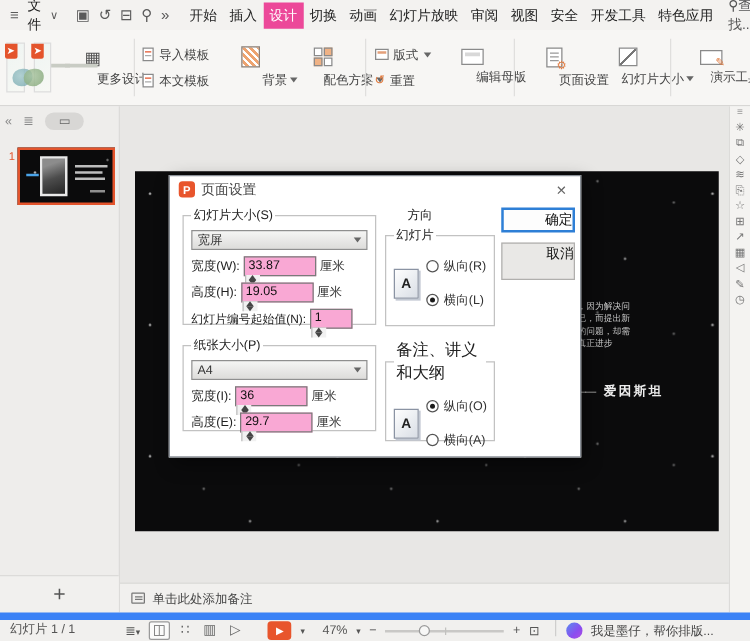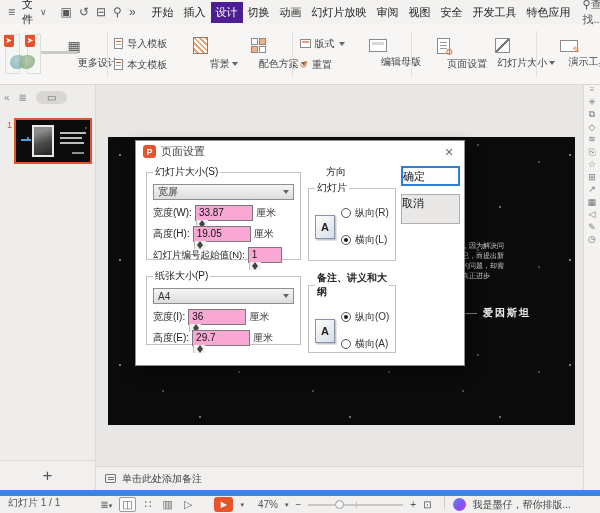--- a/index.html
+++ b/index.html
@@ -6,21 +6,21 @@
   html,body { width:600px; height:513px; }
   .app { position:relative; width:600px; height:513px; background:#e8e7e5; overflow:hidden; color:#333; }
 
   
   .titlebar { height:24px; background:#f3f2f0; display:flex; align-items:center; padding:0 8px; gap:7px; }
   .qicon { color:#5a5a5a; font-size:12px; line-height:1; }
   .menu-label { font-size:11px; color:#222; }
   .vdiv { width:1px; height:13px; background:#cfcecd; }
   .tabs { display:flex; margin-left:4px; }
   .tab { padding:3px 5px; font-size:11px; color:#222; white-space:nowrap;font-family:Liberation Serif, serif; }
-  .tab.active { background:#4c1d95; color:#fff; }
+  .tab.active { background:#ec4899; color:#fff; }
   .tb-right { margin-left:auto; display:flex; gap:11px; align-items:center; color:#555; font-size:11px; }
 
   
   .ribbon { height:61px; background:#f7f6f4; border-bottom:1px solid #d8d7d5; display:flex; align-items:center; padding:0 5px; gap:7px; }
   .tpl { width:62px; height:40px; border:1px solid #ddd; background:linear-gradient(135deg,#eef4f2,#f7f8f4); position:relative; }
   .tpl .blob { position:absolute; left:4px; bottom:4px; width:16px; height:14px; border-radius:50% 40% 55% 45%; background:radial-gradient(circle at 40% 40%,#9fc6c9,#6fa3ab); opacity:.8; }
   .tpl.second .blob { left:auto; right:5px; background:radial-gradient(circle at 40% 40%,#a9c5a0,#7ba06f); }
   .tpl .tline { position:absolute; left:24px; top:16px; width:26px; height:3px; background:#c9ccc4; }
   .badge { position:absolute; top:0; right:5px; width:10px; height:12px; background:#e4542c; color:#fff; font-size:8px; line-height:12px; text-align:center; border-radius:0 0 2px 2px; }
   .rbig { width:52px; display:flex; flex-direction:column; align-items:center; gap:3px; font-size:10px; color:#444; text-align:center; }
@@ -115,29 +115,29 @@
   .spin.small { width:34px; }
   .spin .val { flex:1; padding-left:3px; line-height:14px; color:#111; }
   .spin .btns { width:12px; border-left:1px solid #bdbdbd; display:flex; flex-direction:column; background:#f1f1f1; }
   .spin .btns span { flex:1; display:flex; align-items:center; justify-content:center; }
   .tri-up { width:0; height:0; border-left:3px solid transparent; border-right:3px solid transparent; border-bottom:4px solid #444; }
   .tri-dn { width:0; height:0; border-left:3px solid transparent; border-right:3px solid transparent; border-top:4px solid #444; }
   .col-mid { width:86px; }
   .orient-title { margin:2px 0 2px 18px; color:#222; }
   .fs-o1 { height:80px; }
   .fs-o2 { height:82px; margin-top:10px; }
-  .fs-o2 legend { font-size:10px;font-weight:bold; }
+  .fs-o2 legend { font-size:13px; }
   .obody { display:flex; align-items:center; gap:6px; margin-top:8px; }
   .page-icon { width:20px; height:24px; background:linear-gradient(135deg,#fefefe,#d9dee5); border:1px solid #8a93a3; box-shadow:1.5px 1.5px 0 #c2c8d2; display:flex; align-items:center; justify-content:center; font-size:11px; font-weight:bold; color:#222; }
   .radio-col { display:flex; flex-direction:column; gap:13px; }
   .radio-row { display:flex; align-items:center; gap:4px; white-space:nowrap; }
   .radio { width:10px; height:10px; border:1px solid #555; border-radius:50%; background:#fff; position:relative; flex:none; }
   .radio.checked::after { content:""; position:absolute; left:2px; top:2px; width:4px; height:4px; border-radius:50%; background:#1a1a1a; }
   .col-btn { width:59px; display:flex; flex-direction:column; gap:8px; padding-top:3px; }
-  .btn { height:20px; font-size:11px; color:#111; text-align:left; line-height:17px; }
+  .btn { height:20px; font-size:11px; color:#111; text-align:right; line-height:17px; }
   .btn-ok { background:#fdfdfd; border:2px solid #2e7fd6; }
   .btn-cancel { height:30px; background:#e9e8e6; border:1px solid #b0afad; line-height:17px; }
 </style>
 </head>
 <body>
 
 <div class="app">
 
   <div class="titlebar">
     <span class="qicon">≡</span>

